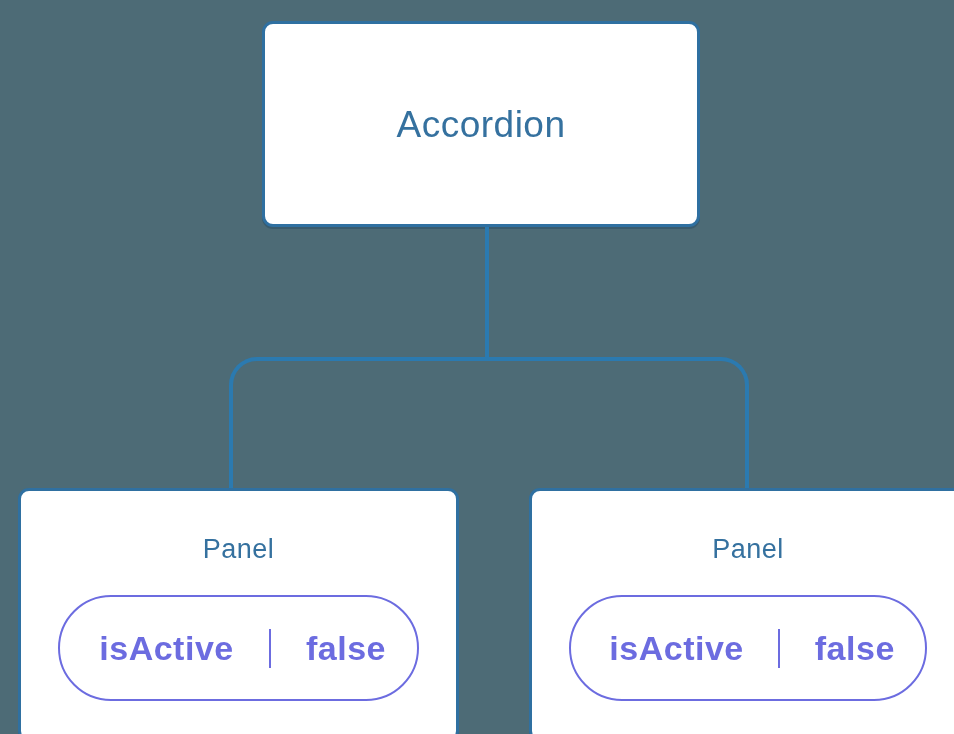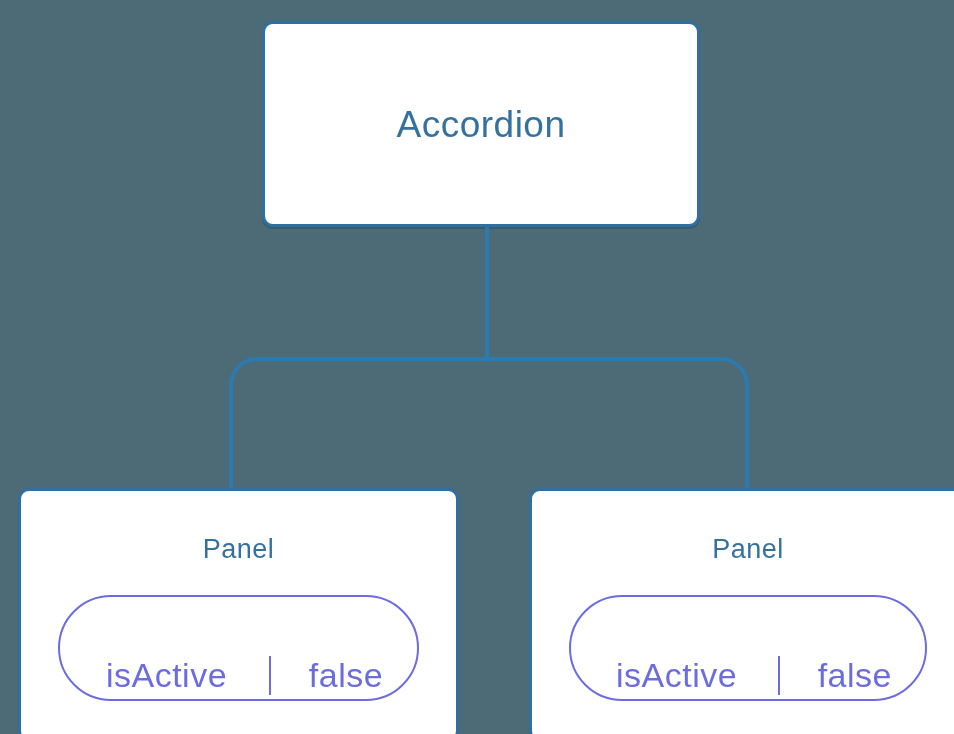--- a/index.html
+++ b/index.html
@@ -69,23 +69,24 @@
     letter-spacing:.5px;
     line-height:1.2;
   }
   .prop-pill{
     margin-top:26px;
     width:83%;
     height:106px;
     border:2.5px solid var(--prop);
     border-radius:60px;
     display:flex;
-    align-items:flex-end;
+    align-items:center;
     overflow:hidden;
     background:var(--node-fill);
+    font-weight:bold;
   }
   .prop-cell{
     display:flex;
     align-items:center;
     justify-content:center;
     color:var(--prop);
     font-size:34px;
     letter-spacing:.5px;
   }
   .prop-cell.name{

